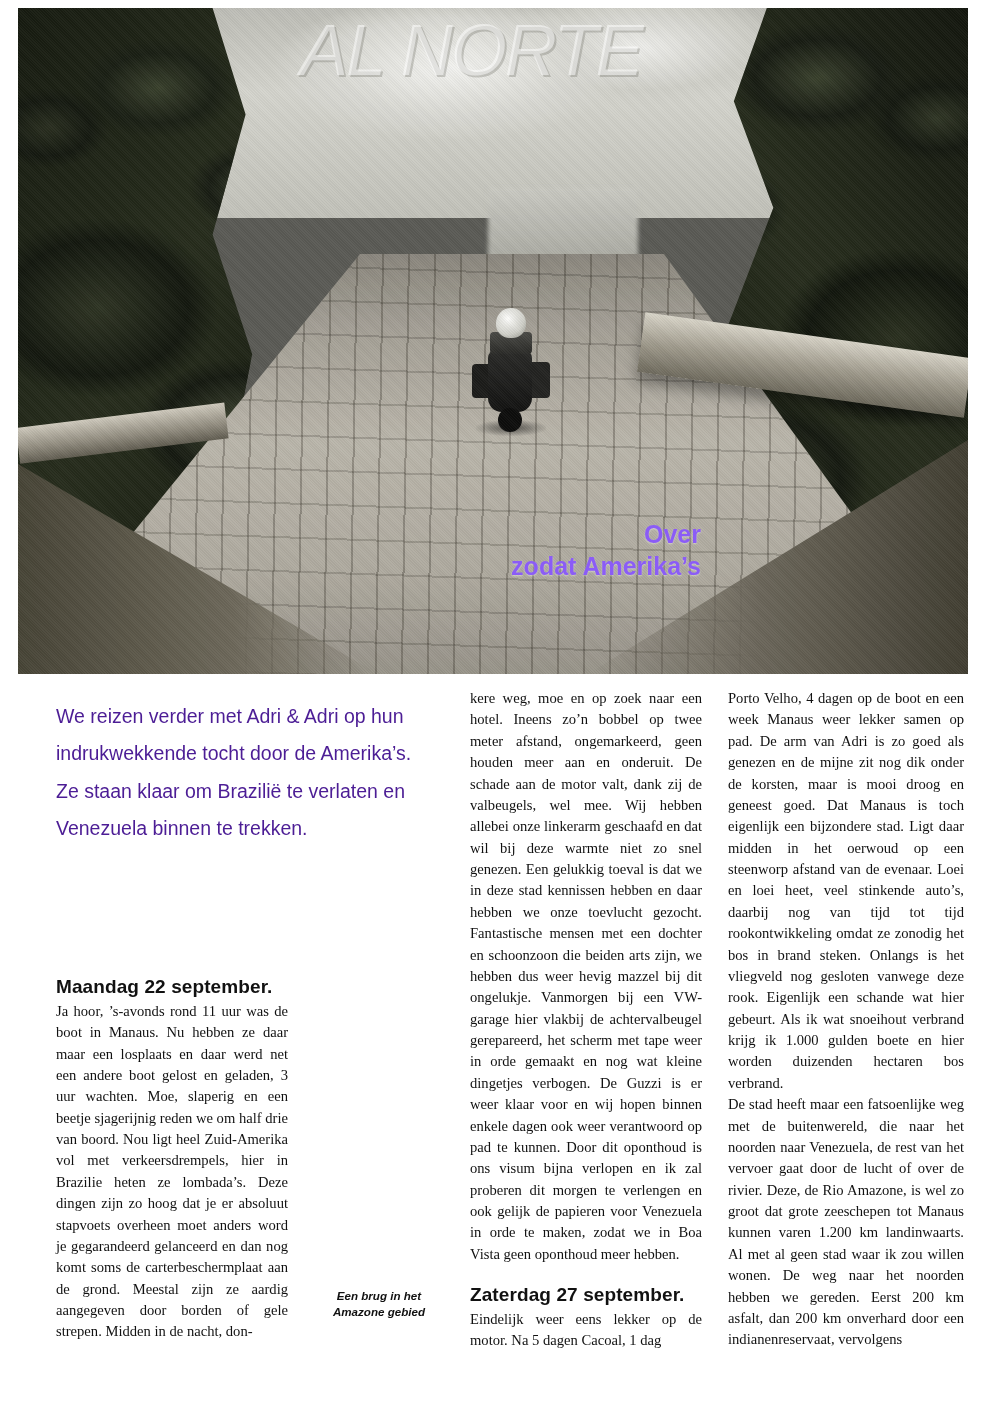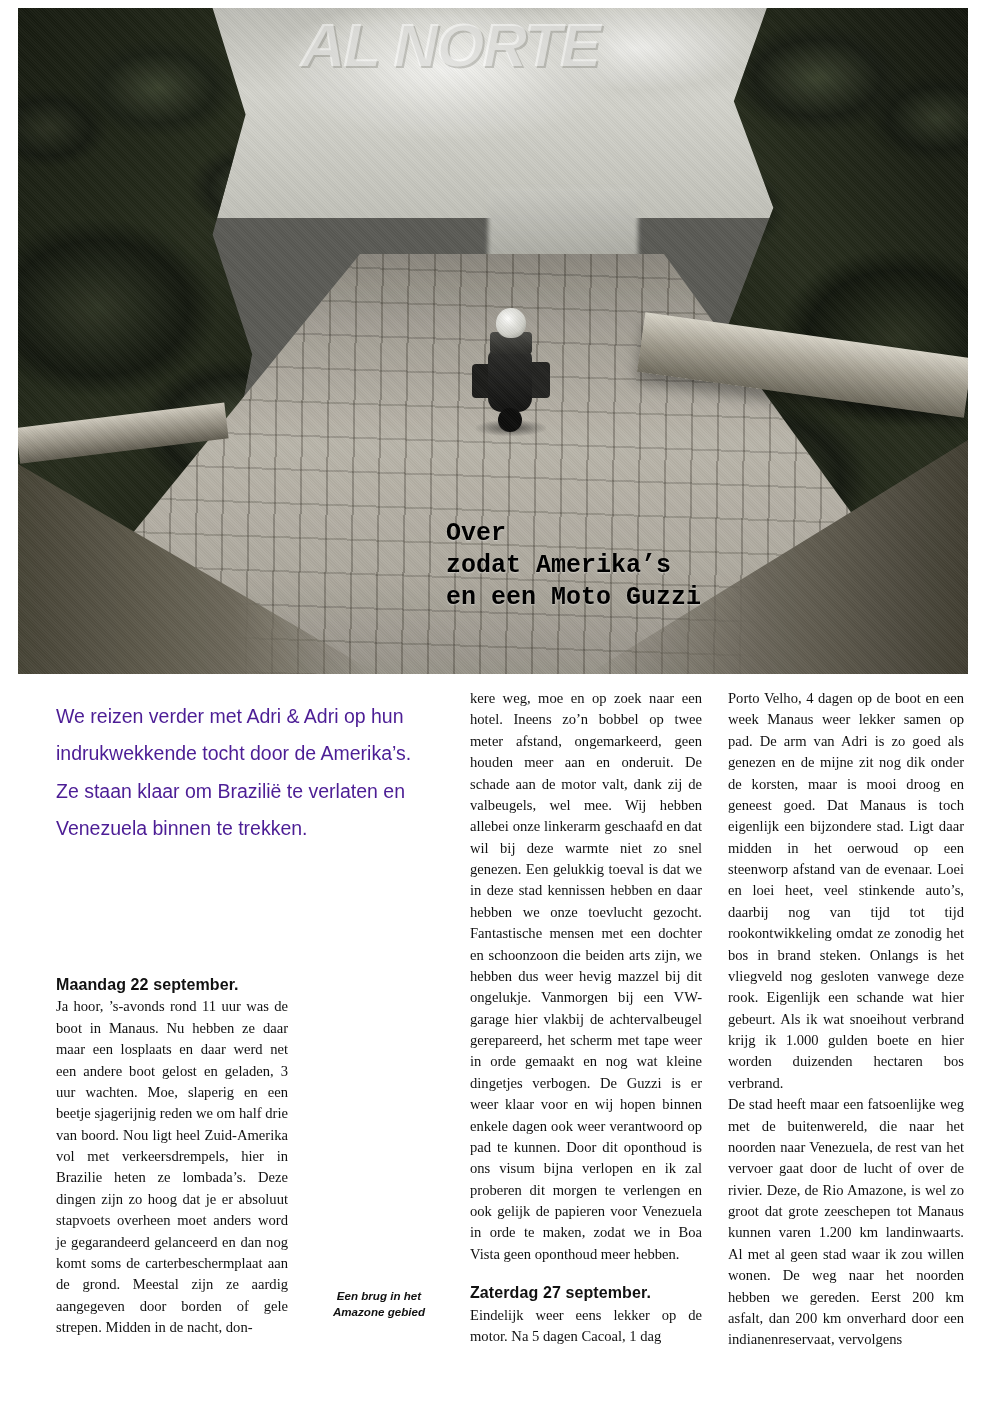--- a/index.html
+++ b/index.html
@@ -190,39 +190,40 @@
       repeating-linear-gradient(45deg, rgba(255,255,255,0.035) 0 1px, rgba(0,0,0,0.035) 1px 2px);
     pointer-events: none;
   }
 
   
   .al-norte {
     position: absolute;
     left: 300px;
     top: 14px;
     font-family: "Liberation Sans", sans-serif;
-    font-weight: bold;
+    font-weight: normal;
     font-style: italic;
-    font-size: 62px;
+    font-size: 72px;
     letter-spacing: -2px;
     color: rgba(255,255,255,0.50);
     text-shadow: 2px 2px 0 rgba(120,120,112,0.35);
     white-space: nowrap;
     line-height: 1;
   }
 
   .over-title {
     position: absolute;
     right: 285px;
     top: 518px;
-    font-family: Liberation Mono, monospace;
+    text-align: right;
+    font-family: Liberation Sans, sans-serif;
     font-weight: bold;
     font-size: 25px;
     line-height: 1.28;
-    color: #000000;
+    color: #8b5cf6;
     text-shadow: 0 1px 2px rgba(255,255,255,0.45);
   }
   .over-title .deel {
     font-size: 20px;
     display: block;
     margin-top: 1px;
   }
 
   
   .intro {
@@ -247,21 +248,21 @@
   .col p { margin: 0; }
   .col p + p { margin-top: 0; text-indent: 0; }
 
   .col1 { left: 56px;  top: 973px;  width: 232px; }
   .col2 { left: 470px; top: 688px;  width: 232px; }
   .col3 { left: 728px; top: 688px;  width: 236px; }
 
   .date-head {
     font-family: "Liberation Sans", sans-serif;
     font-weight: bold;
-    font-size: 16px;
+    font-size: 19px;
     color: #111;
     margin: 0 0 4px 0;
     letter-spacing: 0.1px;
   }
   .date-head.spaced { margin-top: 16px; }
 
   .caption {
     position: absolute;
     left: 314px;
     top: 1288px;
@@ -303,21 +304,20 @@
     </div>
 
     <div class="grain"></div>
   </div>
 
   <div class="al-norte">AL NORTE</div>
 
   <div class="over-title">
     <div>Over</div>
     <div>zodat Amerika’s</div>
-    <div>en een Moto Guzzi</div>
   </div>
 
   <div class="intro">We reizen verder met Adri &amp; Adri op hun indrukwekkende tocht door de Amerika’s. Ze staan klaar om Brazilië te verlaten en Venezuela binnen te trekken.</div>
 
   <div class="col col1">
     <p class="date-head">Maandag 22 september.</p>
     <p>Ja hoor, ’s-avonds rond 11 uur was de boot in Manaus. Nu hebben ze daar maar een losplaats en daar werd net een andere boot gelost en geladen, 3 uur wachten. Moe, slaperig en een beetje sjagerijnig reden we om half drie van boord. Nou ligt heel Zuid-Amerika vol met verkeersdrempels, hier in Brazilie heten ze lombada’s. Deze dingen zijn zo hoog dat je er absoluut stapvoets overheen moet anders word je gegarandeerd gelanceerd en dan nog komt soms de carterbeschermplaat aan de grond. Meestal zijn ze aardig aangegeven door borden of gele strepen. Midden in de nacht, don-</p>
   </div>
 
   <div class="caption">Een brug in het Amazone gebied</div>

